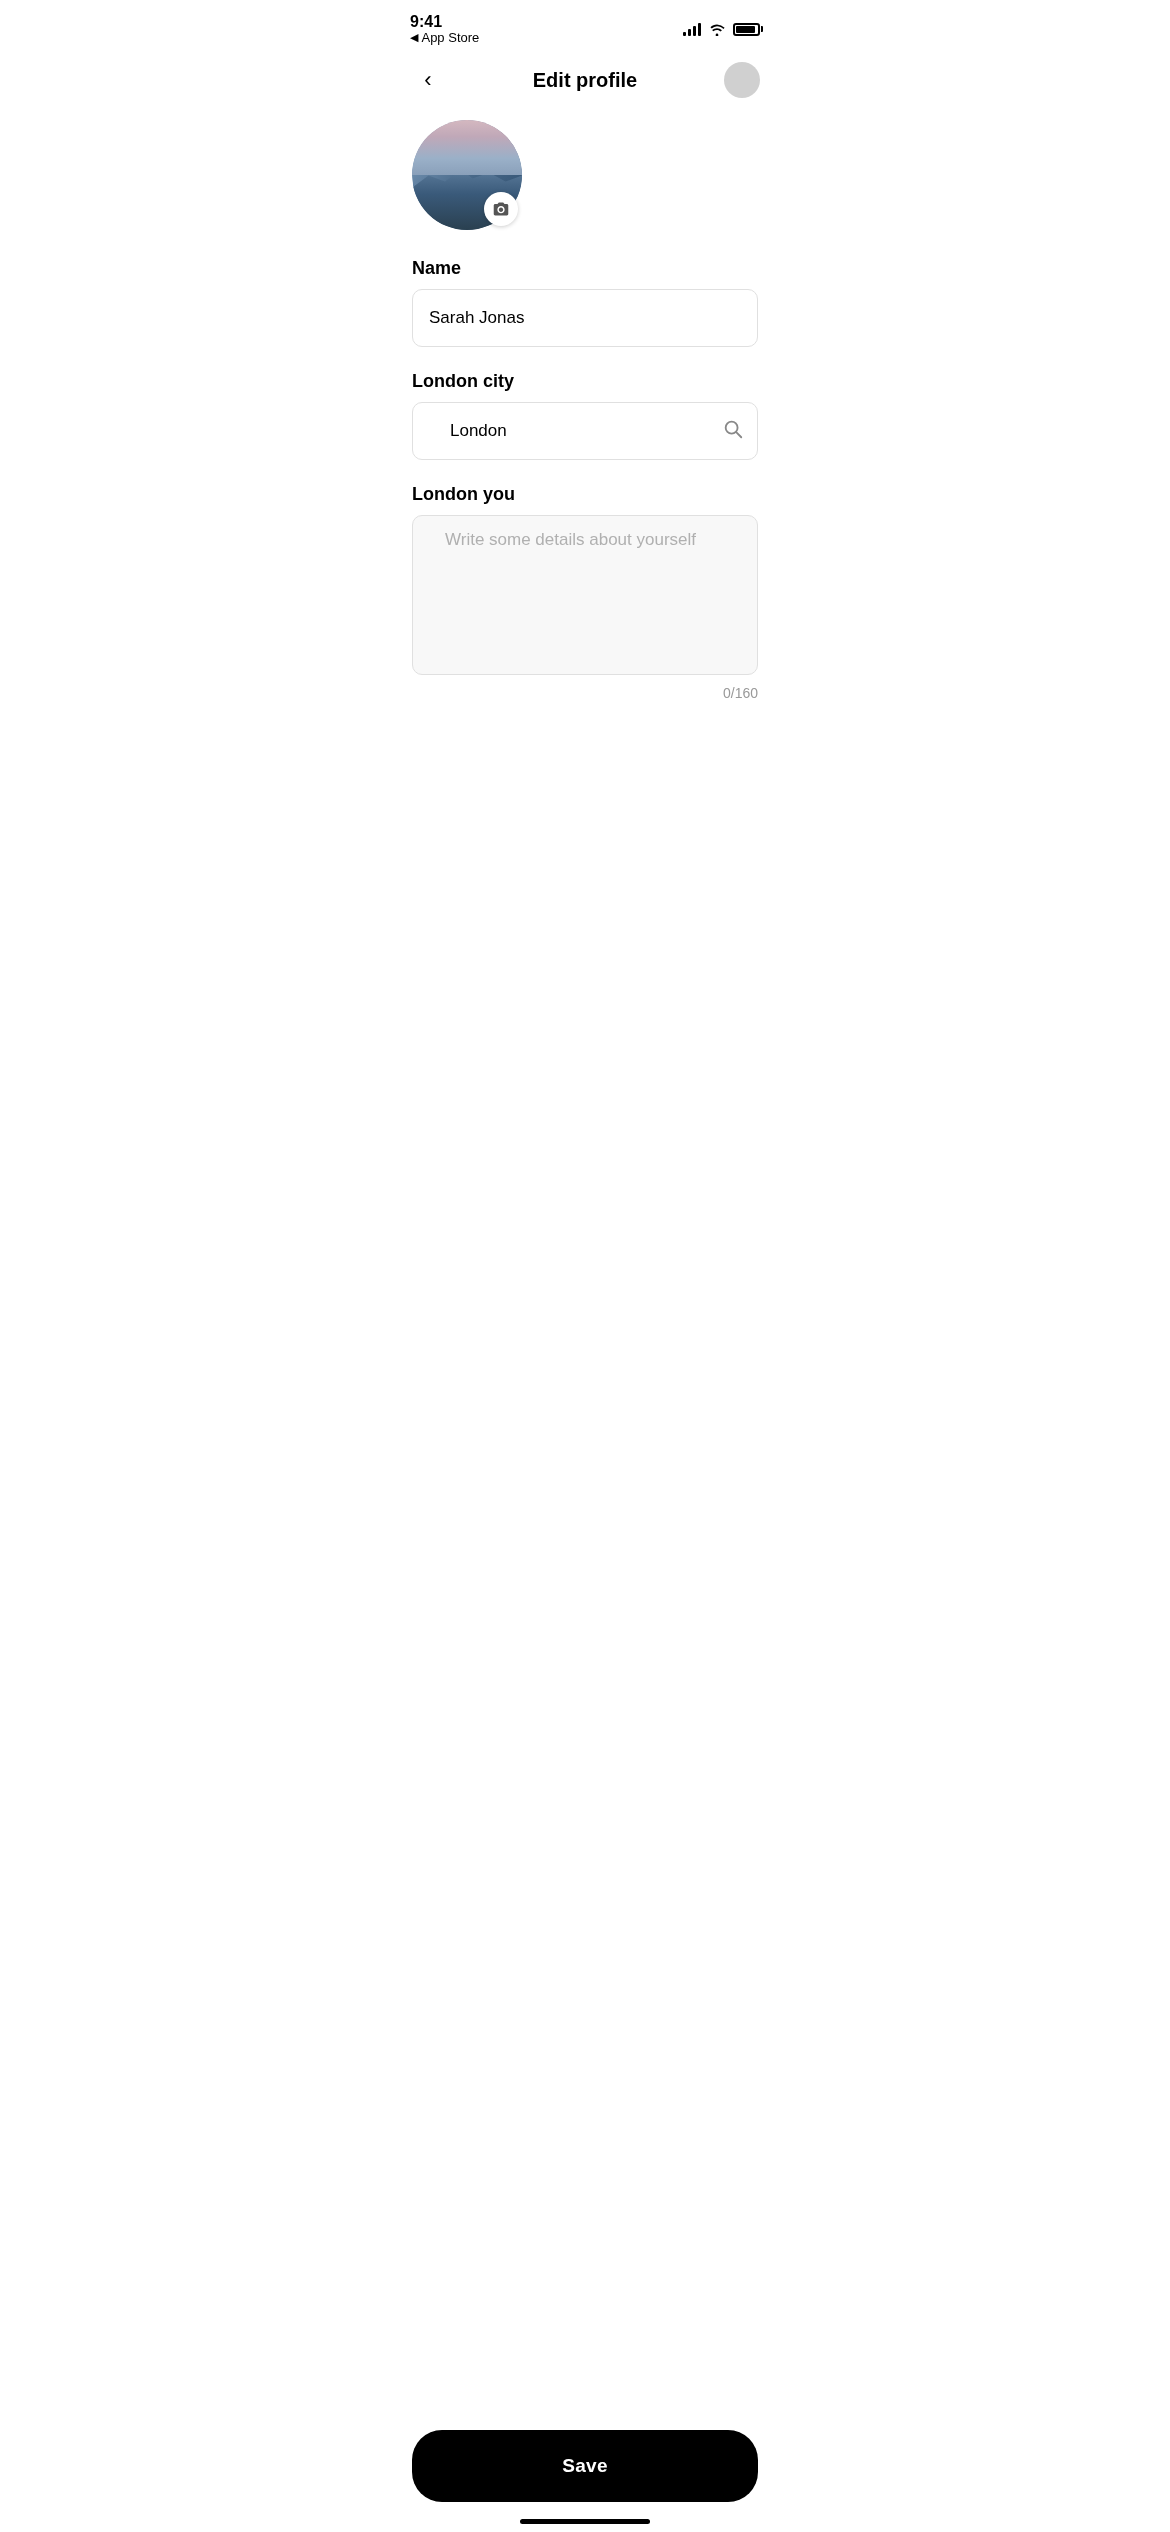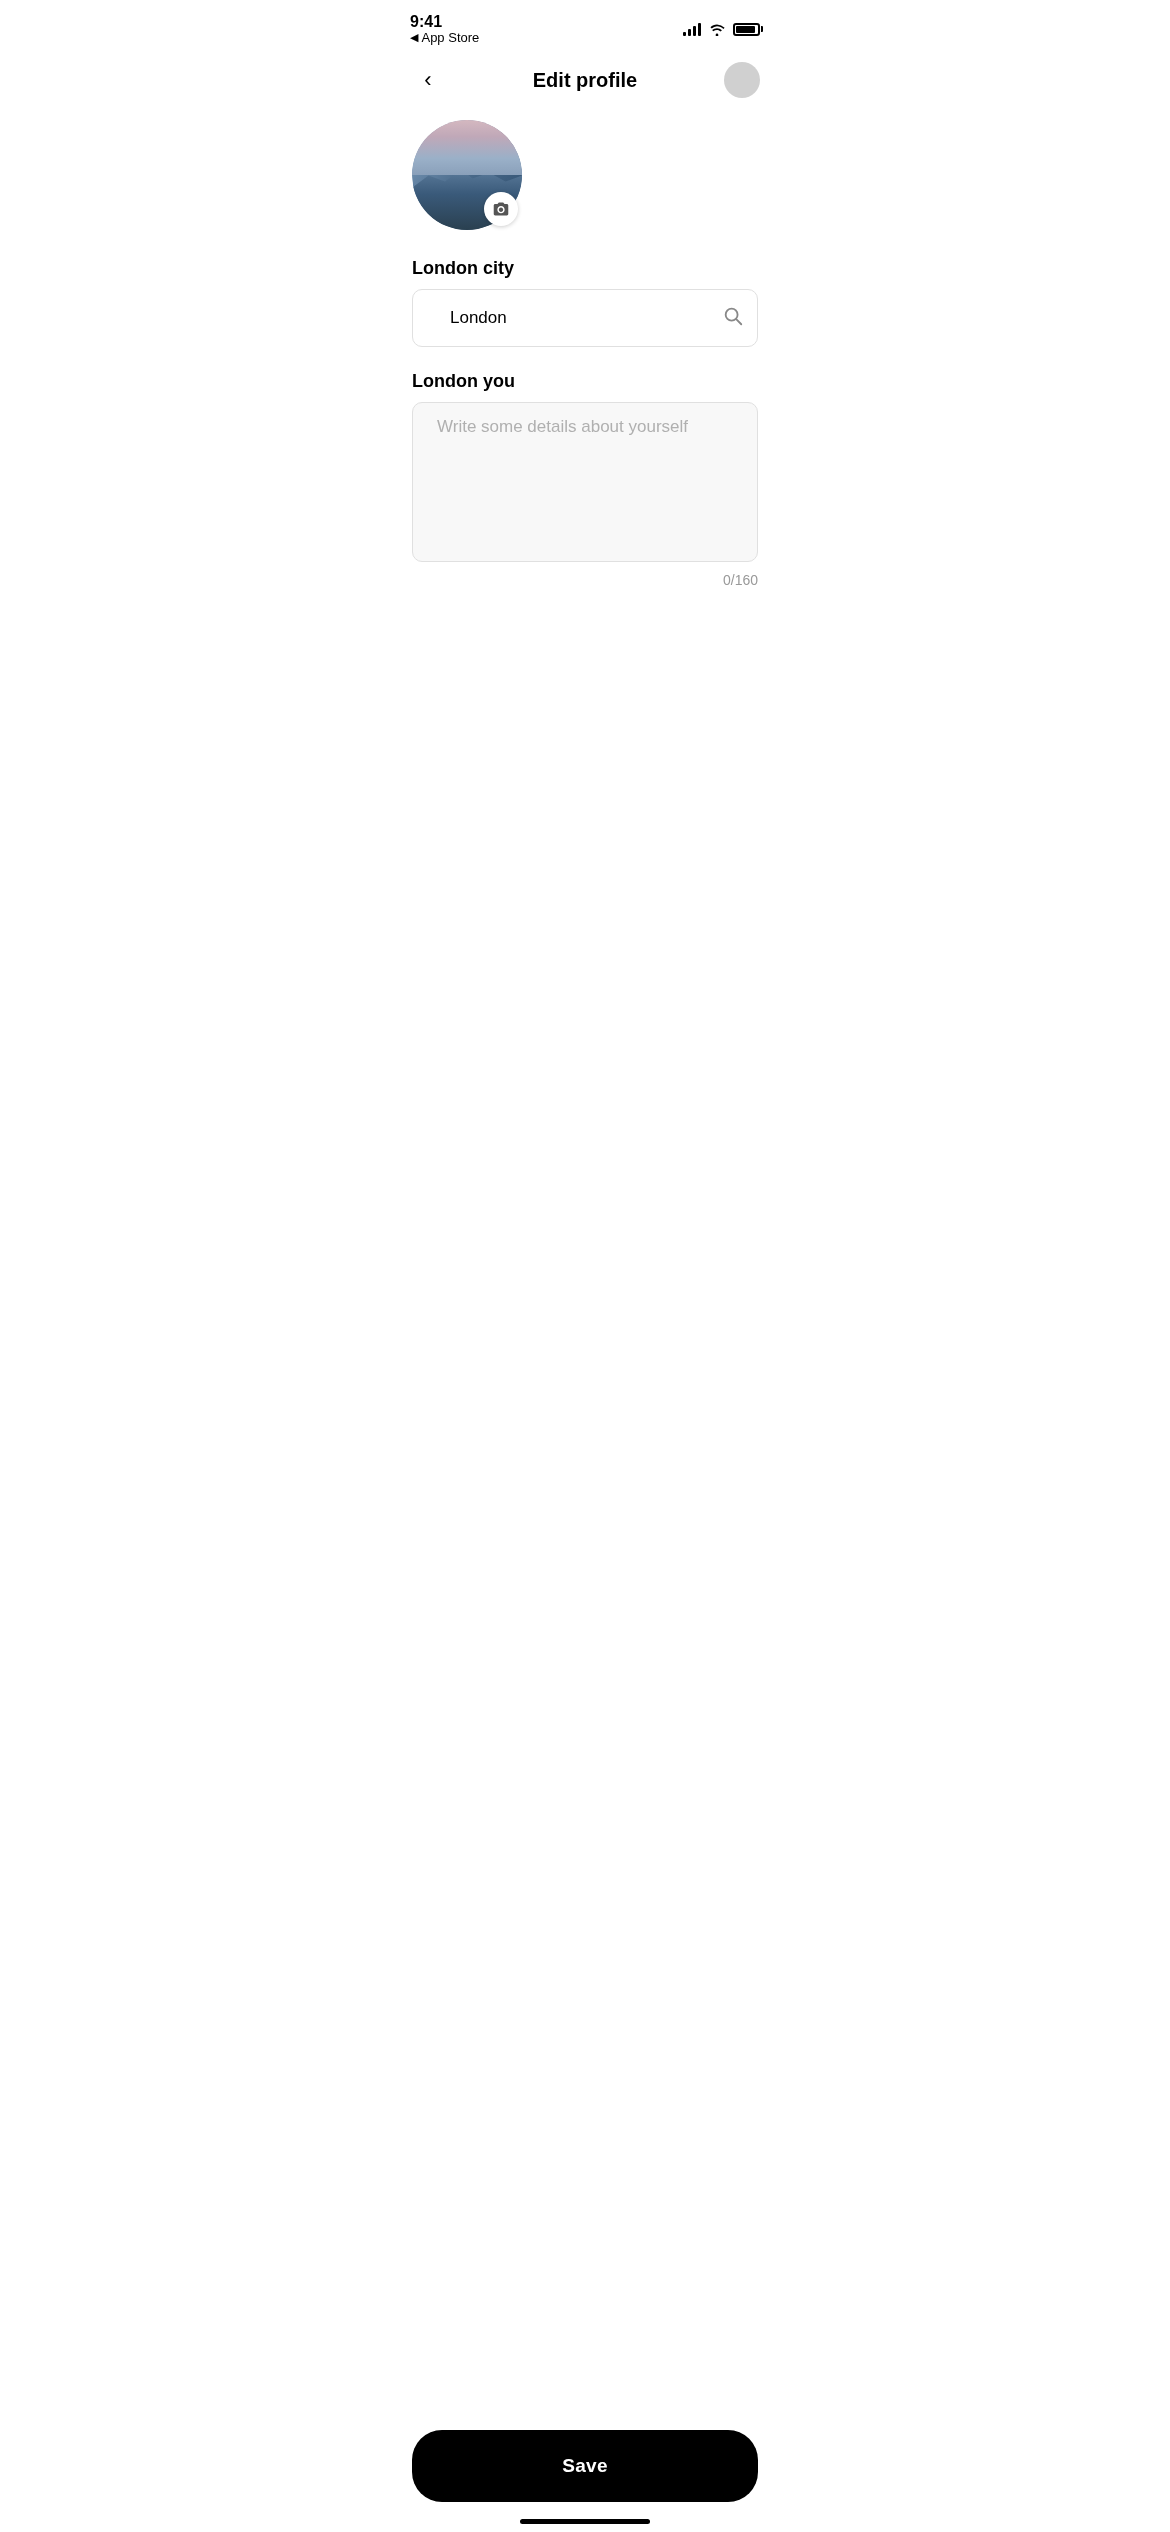--- a/index.html
+++ b/index.html
@@ -262,21 +262,21 @@
       transform: translateY(-50%);
       color: #888;
       pointer-events: none;
     }
 
     .textarea-input {
       width: 100%;
       min-height: 160px;
       border: 1.5px solid #e0e0e0;
       border-radius: 10px;
-      padding: 14px 24px;
+      padding: 14px 32px;
       font-size: 17px;
       color: #0f172a;
       background: #f8f8f8;
       outline: none;
       font-family: inherit;
       resize: none;
     }
 
     .textarea-input::placeholder {
       color: #b0b0b0;
@@ -369,20 +369,24 @@
       <div class="avatar-image"></div>
     </div>
     <div class="camera-badge">
       <svg class="camera-icon-svg" viewBox="0 0 24 22" fill="none">
         <path d="M9 2l-1.83 2H4C2.9 4 2 4.9 2 6v12c0 1.1.9 2 2 2h16c1.1 0 2-.9 2-2V6c0-1.1-.9-2-2-2h-3.17L15 2H9zm3 15c-2.76 0-5-2.24-5-5s2.24-5 5-5 5 2.24 5 5-2.24 5-5 5zm0-8c-1.66 0-3 1.34-3 3s1.34 3 3 3 3-1.34 3-3-1.34-3-3-3z" fill="#555"></path>
       </svg>
     </div>
   </div>
 
   
+  <div class="field-group">
+    <div class="field-label">Name</div>
+    <input type="text" class="text-input" value="Sarah Jonas" placeholder="Name" style="">
+  </div>
 
   
   <div class="field-group">
     <div class="field-label">London city</div>
     <div class="input-with-icon">
       <input type="text" class="text-input" value="London" placeholder="Current city" style="">
       <span class="input-search-icon">
         <svg width="22" height="22" viewBox="0 0 24 24" fill="none">
           <circle cx="10.5" cy="10.5" r="6.5" stroke="#888" stroke-width="2"></circle>
           <line x1="15.5" y1="15.5" x2="21" y2="21" stroke="#888" stroke-width="2" stroke-linecap="round"></line>

